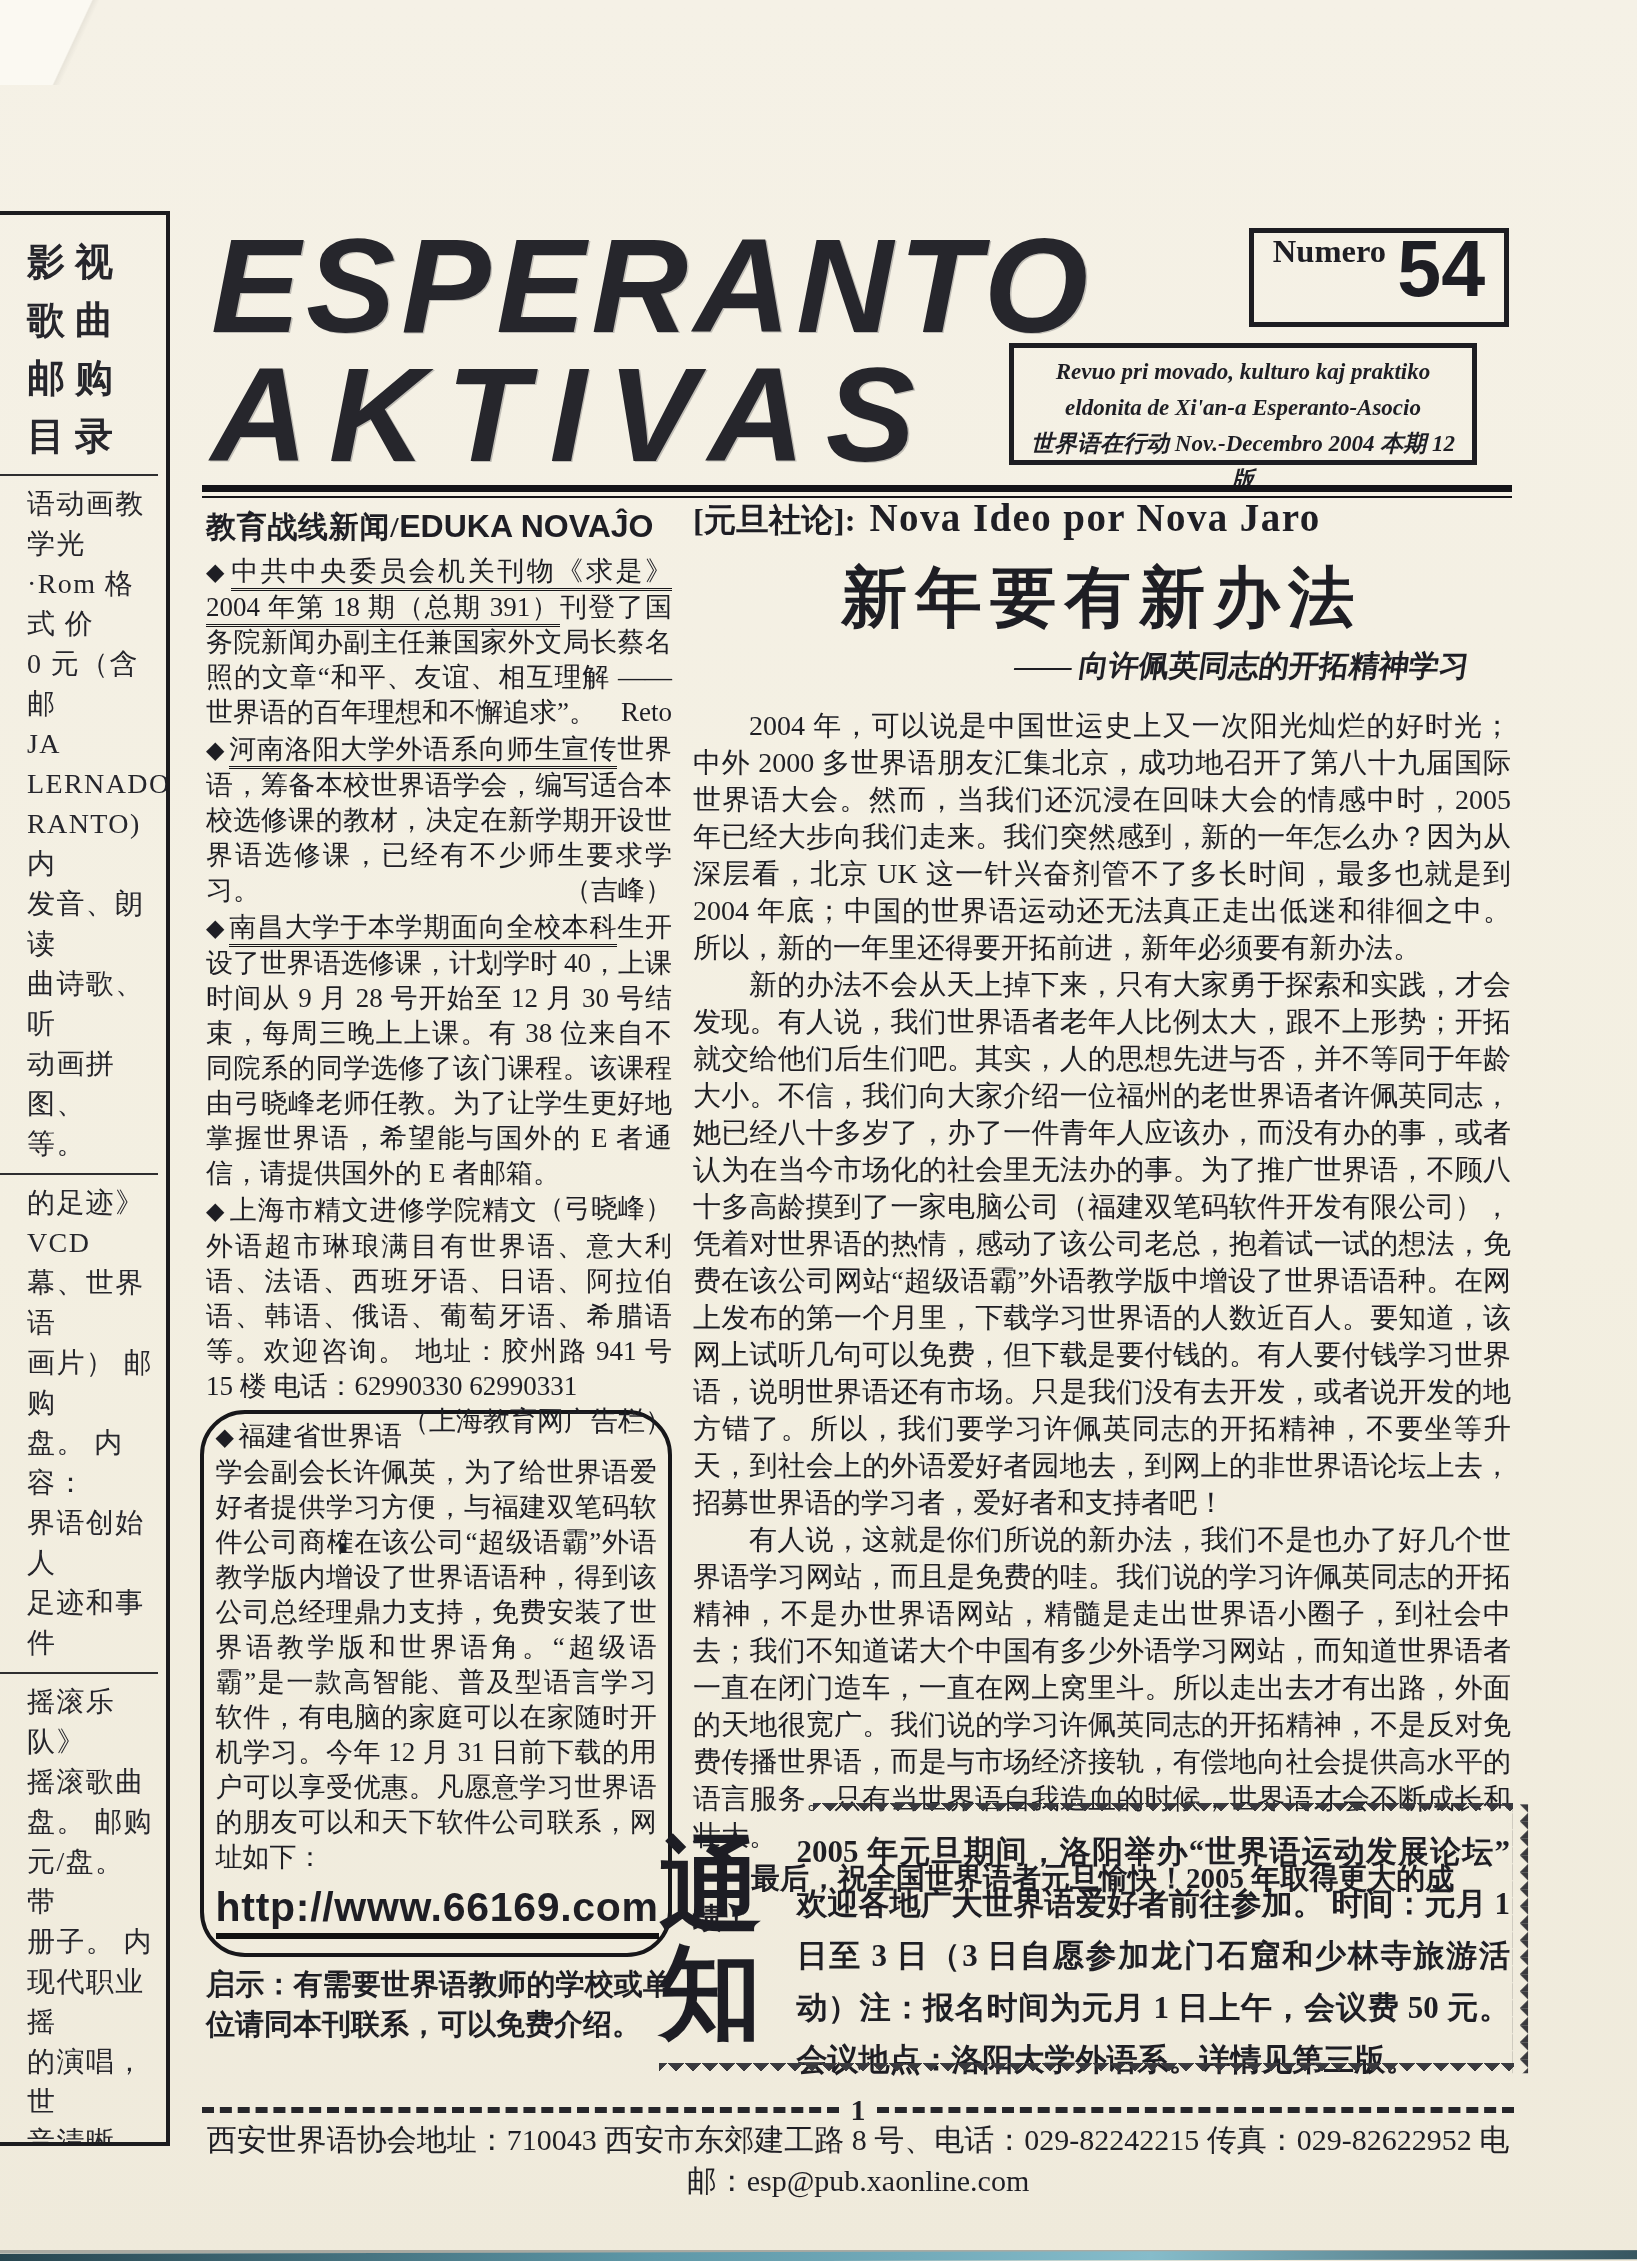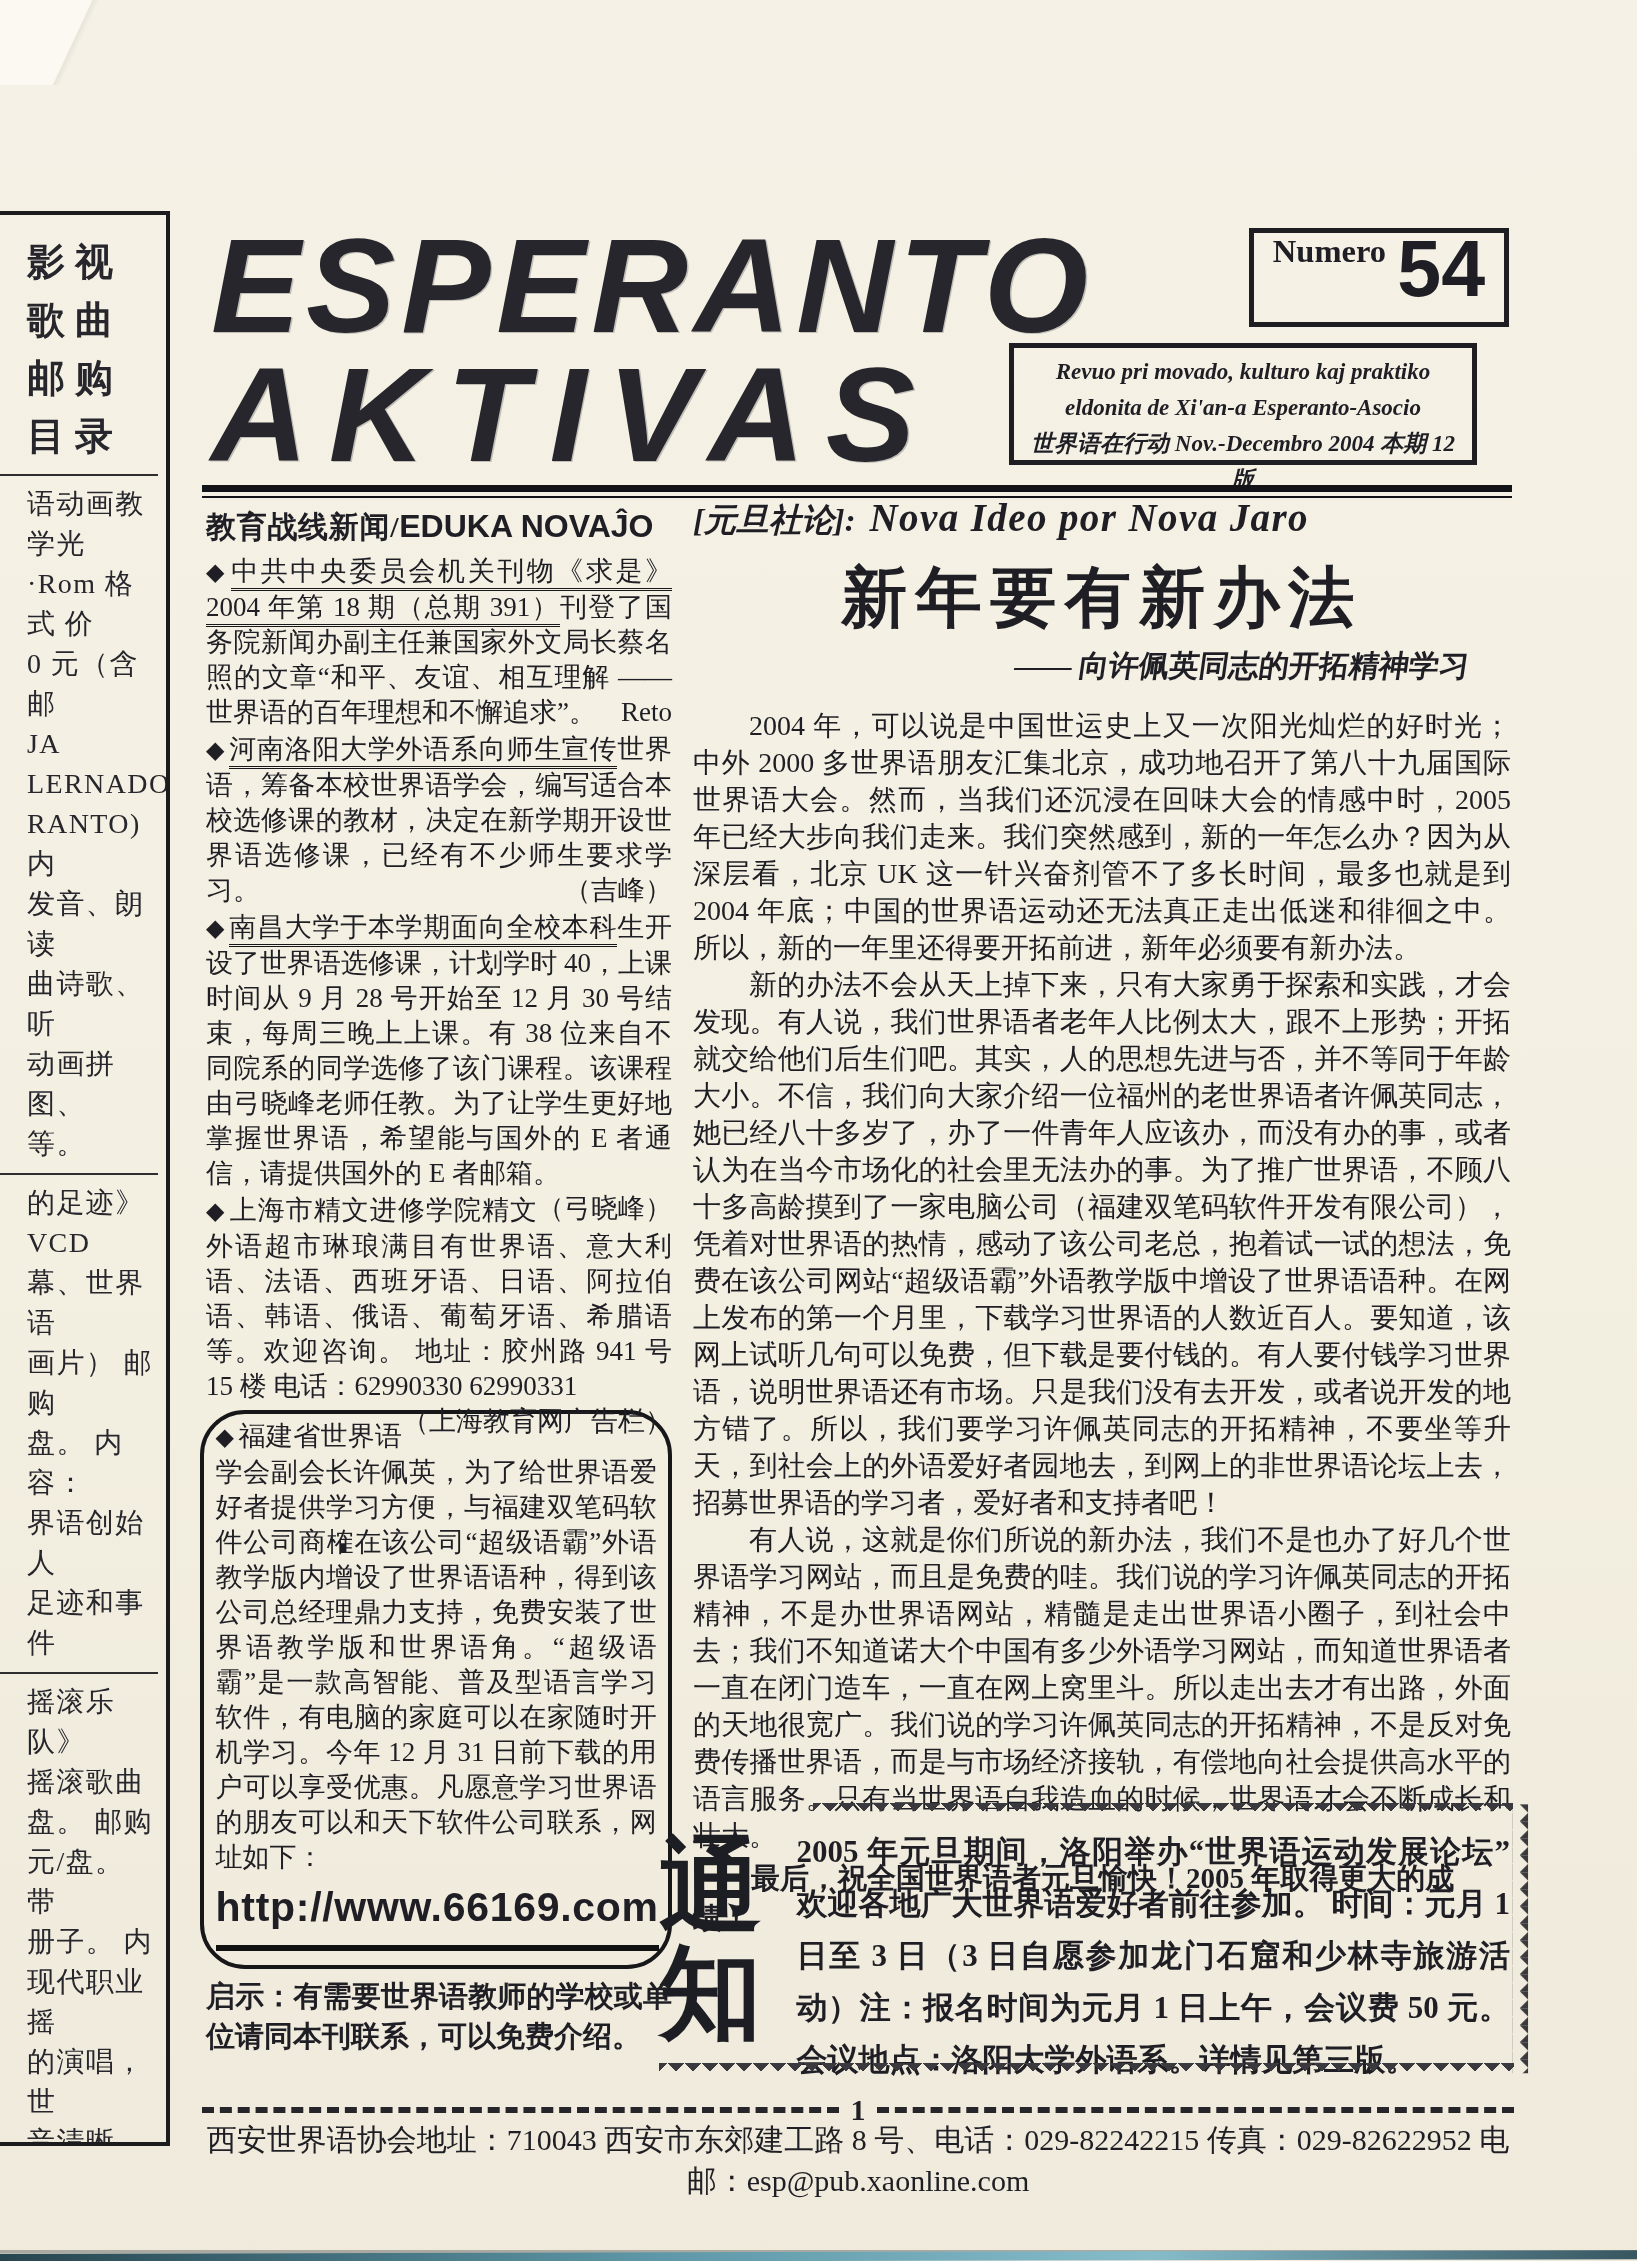--- a/index.html
+++ b/index.html
@@ -53,26 +53,26 @@
   p.item .lead:empty { display:none; }
   p.item .sig { float:right; }
   .fj-box {
     border:4.2px solid #17171a; border-radius:45px; padding:5.7px 11.3px 11.3px;
     margin:5.7px 0 7px -5.7px;
   }
   .fj-box p.item { margin:0; }
   .url-wrap { text-align:center; margin:8.5px 0 2.8px; }
   .url {
     display:inline-block; font-family:"Liberation Sans",sans-serif; font-weight:800;
-    font-size:41px; letter-spacing:0.7px; border-bottom:6.4px solid #111; padding-bottom:14px;
+    font-size:41px; letter-spacing:0.7px; border-bottom:6.4px solid #111; padding-bottom:2px;
   }
   .qishi { font-size:29px; font-weight:700; line-height:40px; text-align:justify; margin:2.8px 0 0; }
   
   .right-col { position:absolute; left:693px; top:495px; width:818px; }
-  .kicker-line { font-size:32.5px; font-weight:700; font-style:italic; white-space:nowrap; }
+  .kicker-line { font-size:32.5px; font-weight:700; white-space:nowrap; }
   .kicker-title { font-size:39px; margin-left:14px; letter-spacing:1.4px; }
   .headline { text-align:center; font-size:66px; font-weight:700; letter-spacing:8.5px; margin:10px 0 2.8px; }
   .sub { text-align:right; padding-right:42px; font-size:30px; font-weight:600; transform:skewX(-8deg); margin:0 0 20px; }
   .sub .dash { letter-spacing:-2.8px; padding-right:10px; }
   p.body { font-size:28px; line-height:37px; text-align:justify; text-indent:2em; margin:0; }
   p.closing { font-size:29px; line-height:40px; font-weight:700; text-indent:2em; margin:4.2px 0 0; }
   
   .zigzag {
     height:15.5px; background-repeat:repeat-x;
     background-image:linear-gradient(135deg,#3a3a3e 5.7px,transparent 0),linear-gradient(-135deg,#3a3a3e 5.7px,transparent 0);

